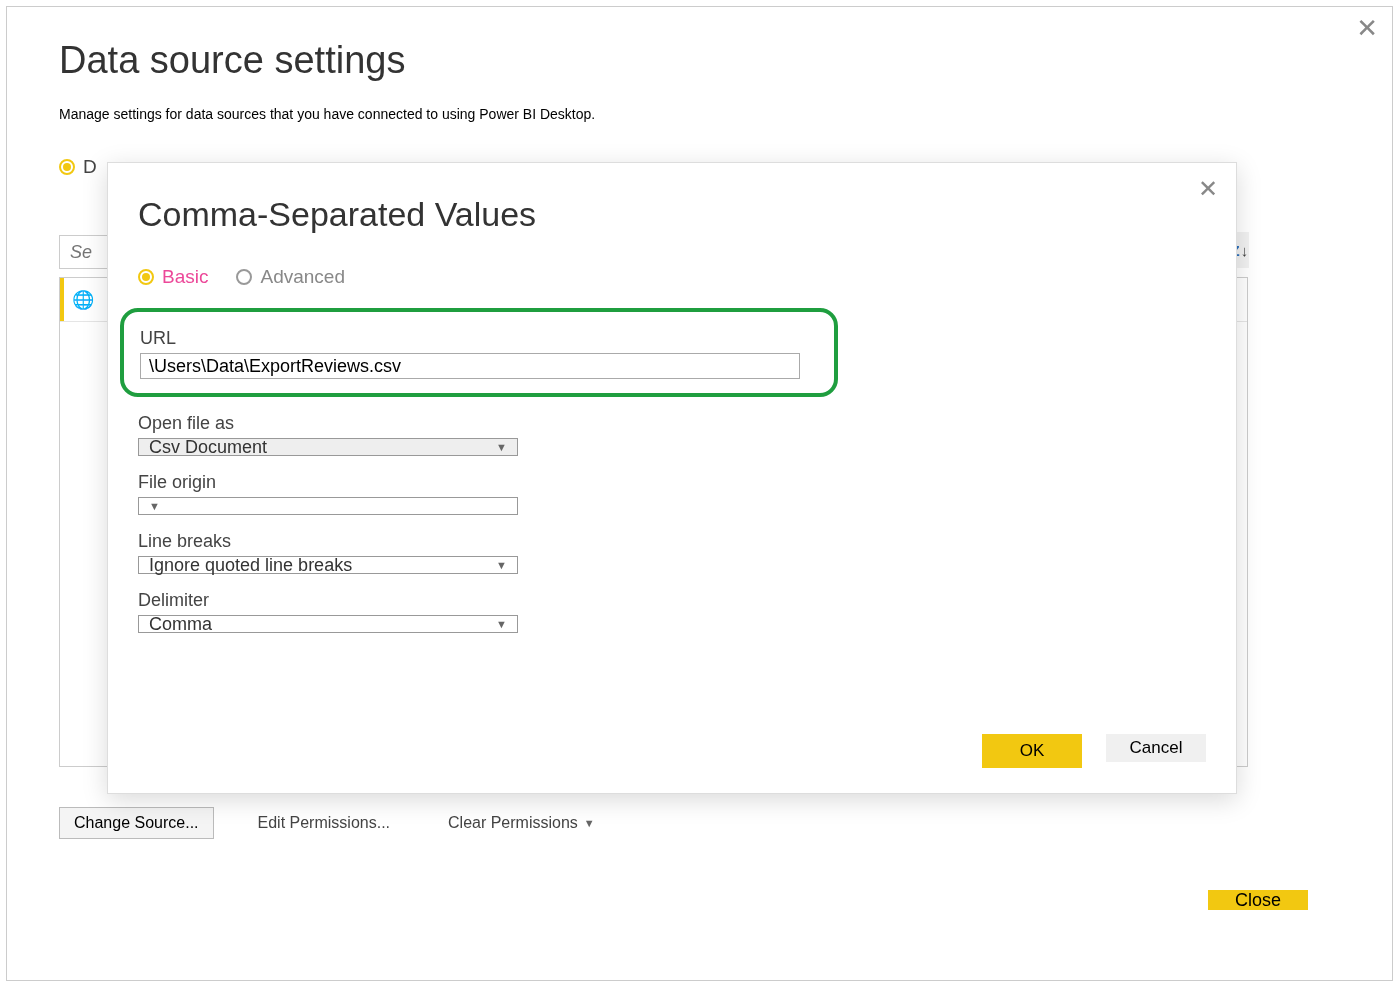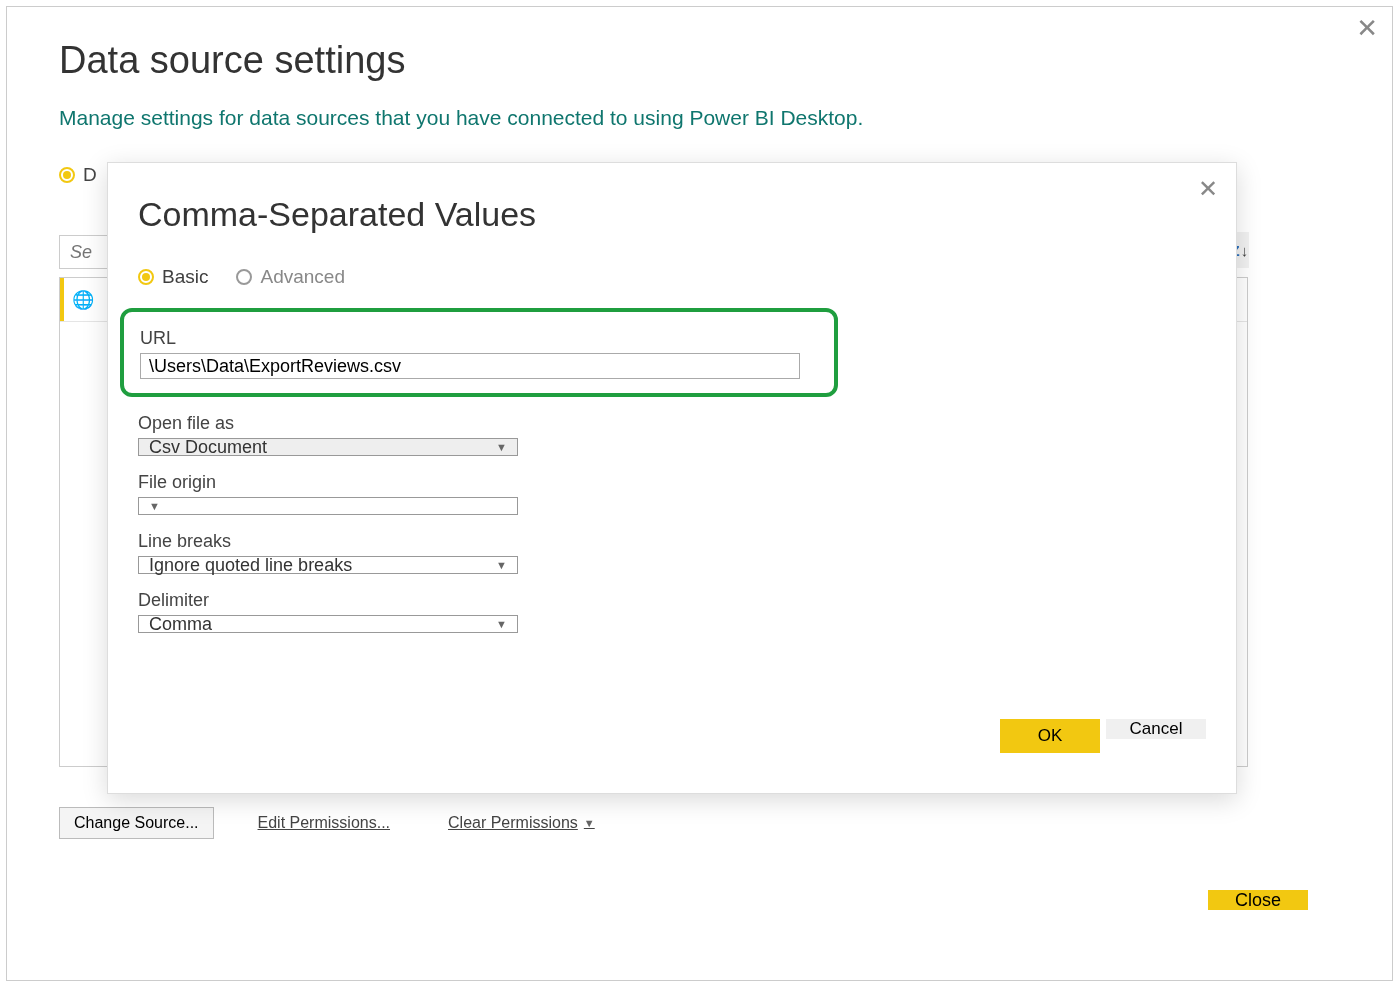--- a/index.html
+++ b/index.html
@@ -28,22 +28,22 @@
   font-weight: 300;
   line-height: 1;
 }
 .outer-title {
   font-size: 38px;
   font-weight: 300;
   color: #333;
   margin: 32px 0 0 52px;
 }
 .outer-subtitle {
-  font-size: 21px;
-  color: #0f766e;
+  font-size: 14px;
+  color: #000000;
   margin: 24px 0 15px 52px;
 }
 .scope-row {
   margin: 34px 0 0 52px;
   display: flex;
   align-items: center;
   gap: 8px;
 }
 .radio {
   width: 16px; height: 16px;
@@ -117,21 +117,21 @@
   padding: 12px 14px;
   border: 1px solid #bbb;
   background: #f4f4f4;
   font-size: 16px;
   display: inline-flex;
   align-items: center;
   gap: 6px;
   cursor: pointer;
 }
 .btn .caret { color: #666; font-size: 11px; }
-.btn.flat { border: none; background: transparent; color: #444; text-decoration: underline; }
+.btn.flat { border: none; background: transparent; color: #444; }
 
 .close-main {
   position: absolute;
   right: 84px; bottom: 70px;
   width: 100px; height: 20px;
   background: #f2c811;
   border: none;
   font-size: 18px;
   cursor: pointer;
 }
@@ -159,26 +159,26 @@
   font-weight: 300;
   color: #333;
   margin-bottom: 32px;
 }
 .mode-row {
   display: flex;
   gap: 28px;
   align-items: center;
   margin-bottom: 20px;
 }
-.mode-item { display: flex; align-items: center; gap: 8px; font-size: 19px; color: #404040; }
+.mode-item { display: flex; align-items: center; gap: 8px; font-size: 19px; color: #ec4899; }
 .mode-item.disabled { color: #888; }
 
 .highlight-box {
   border: 4px solid #1f9e3f;
-  border-radius: 12px;
+  border-radius: 18px;
   padding: 6px 16px 14px 16px;
   margin: 0 -18px 6px -18px;
   width: 718px;
 }
 .field-label {
   font-size: 18px;
   color: #444;
   margin: 10px 0 4px 0;
 }
 .text-input {
@@ -201,34 +201,34 @@
   background: #fff;
 }
 .dropdown.gray { background: #eee; }
 .dropdown .caret { color: #666; font-size: 11px; }
 
 .form-block { margin-left: 0; }
 .form-block .field-label { margin-top: 16px; }
 
 .inner-buttons {
   position: absolute;
-  right: 30px; bottom: 40px;
-  display: flex;
-  gap: 6px;
+  right: 30px; bottom: 25px;
+  display: flex;
+  gap: 24px;
   padding-left: 31px;
 }
 .ok-btn {
   width: 100px; height: 34px;
   background: #f2c811;
   border: none;
   font-size: 17px;
   cursor: pointer;
 }
 .cancel-btn {
-  width: 100px; height: 20px;
+  width: 100px; height: 28px;
   background: #f0f0f0;
   border: none;
   font-size: 17px;
   cursor: pointer;
 }
 </style>
 </head>
 <body>
 
 <div class="outer-dialog">

